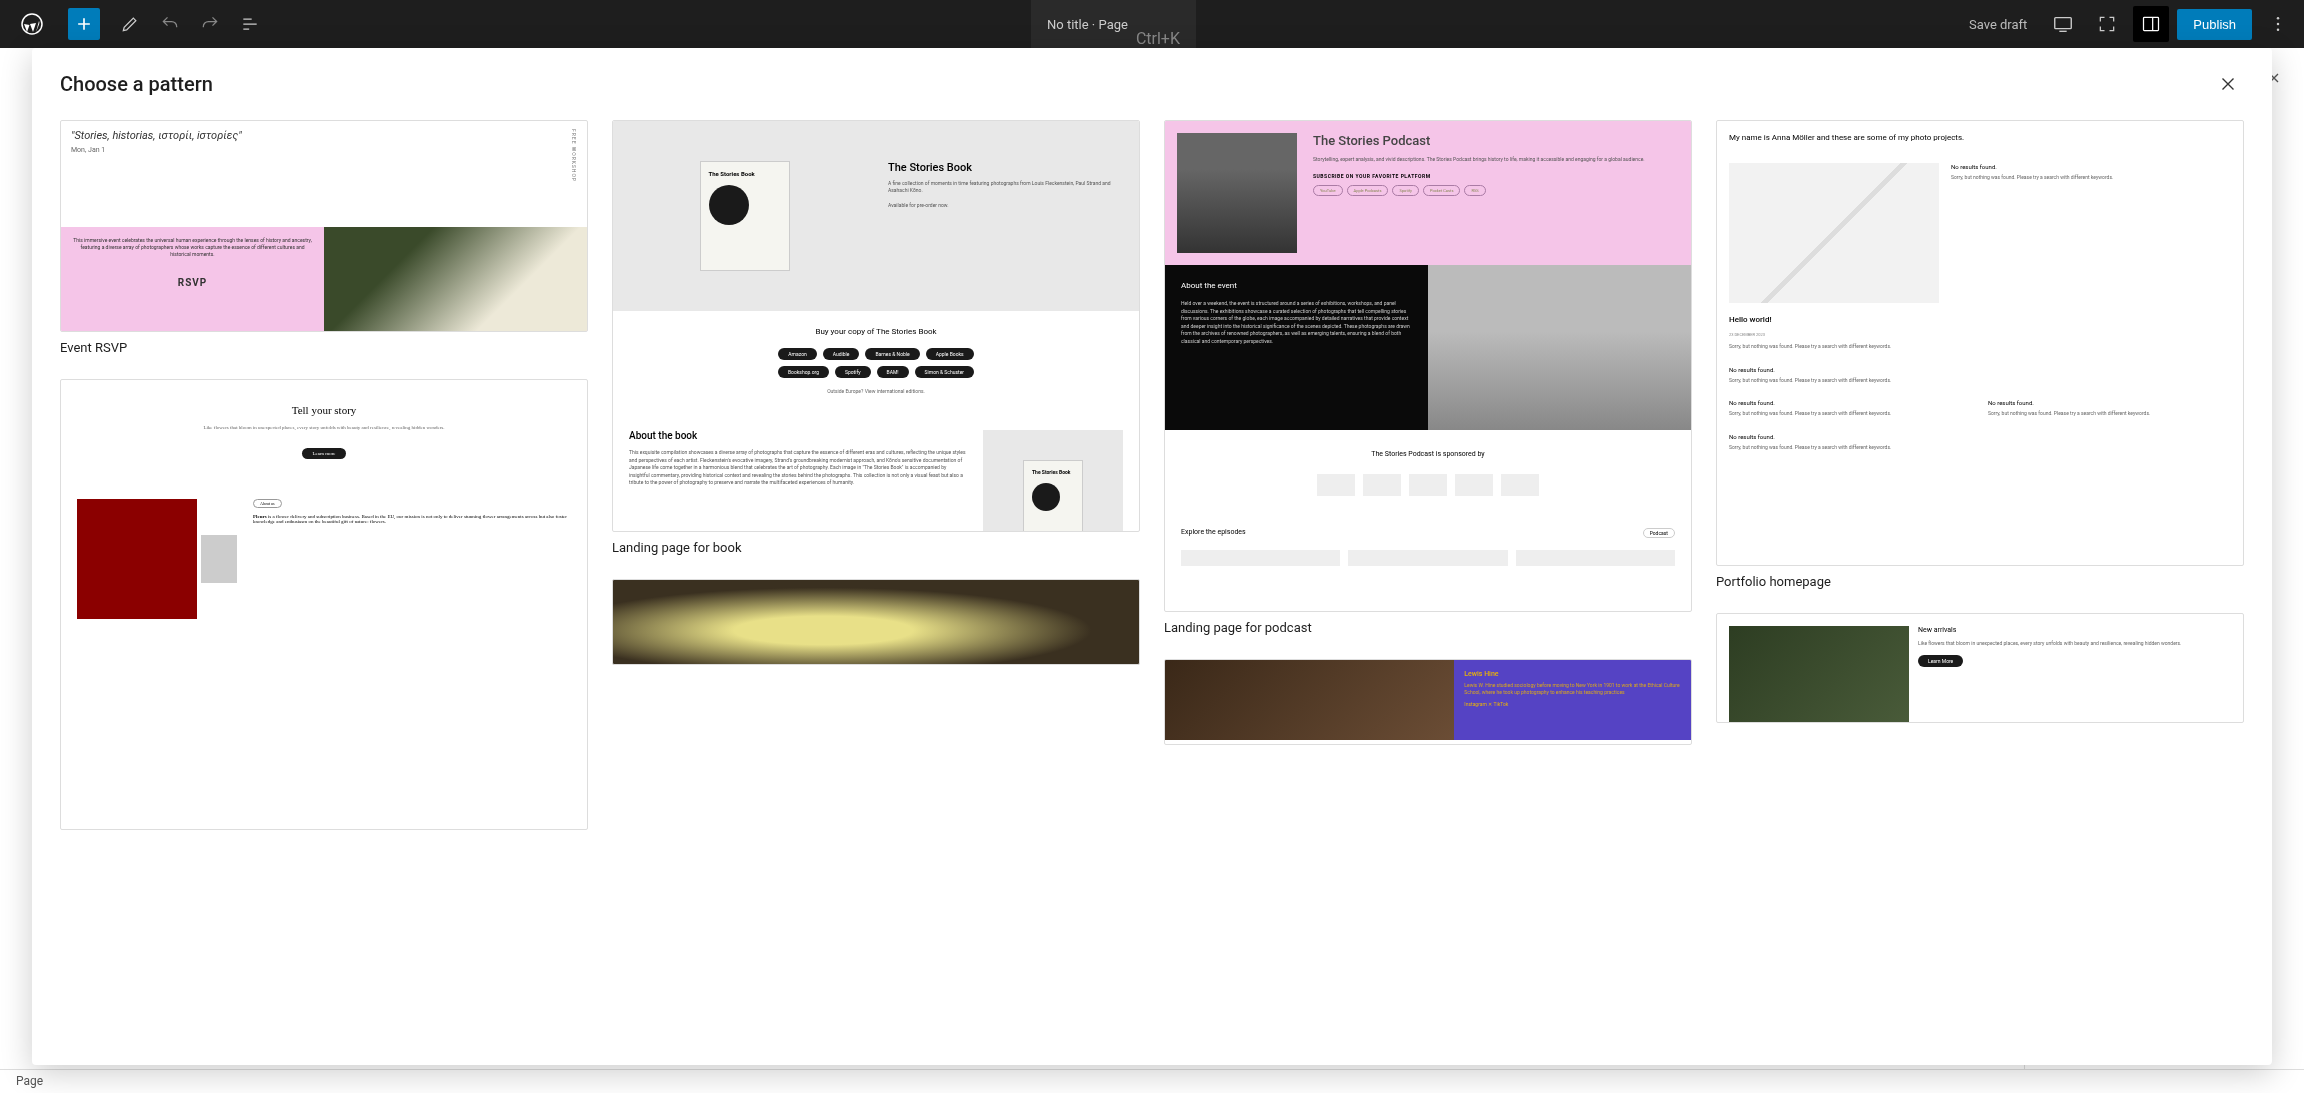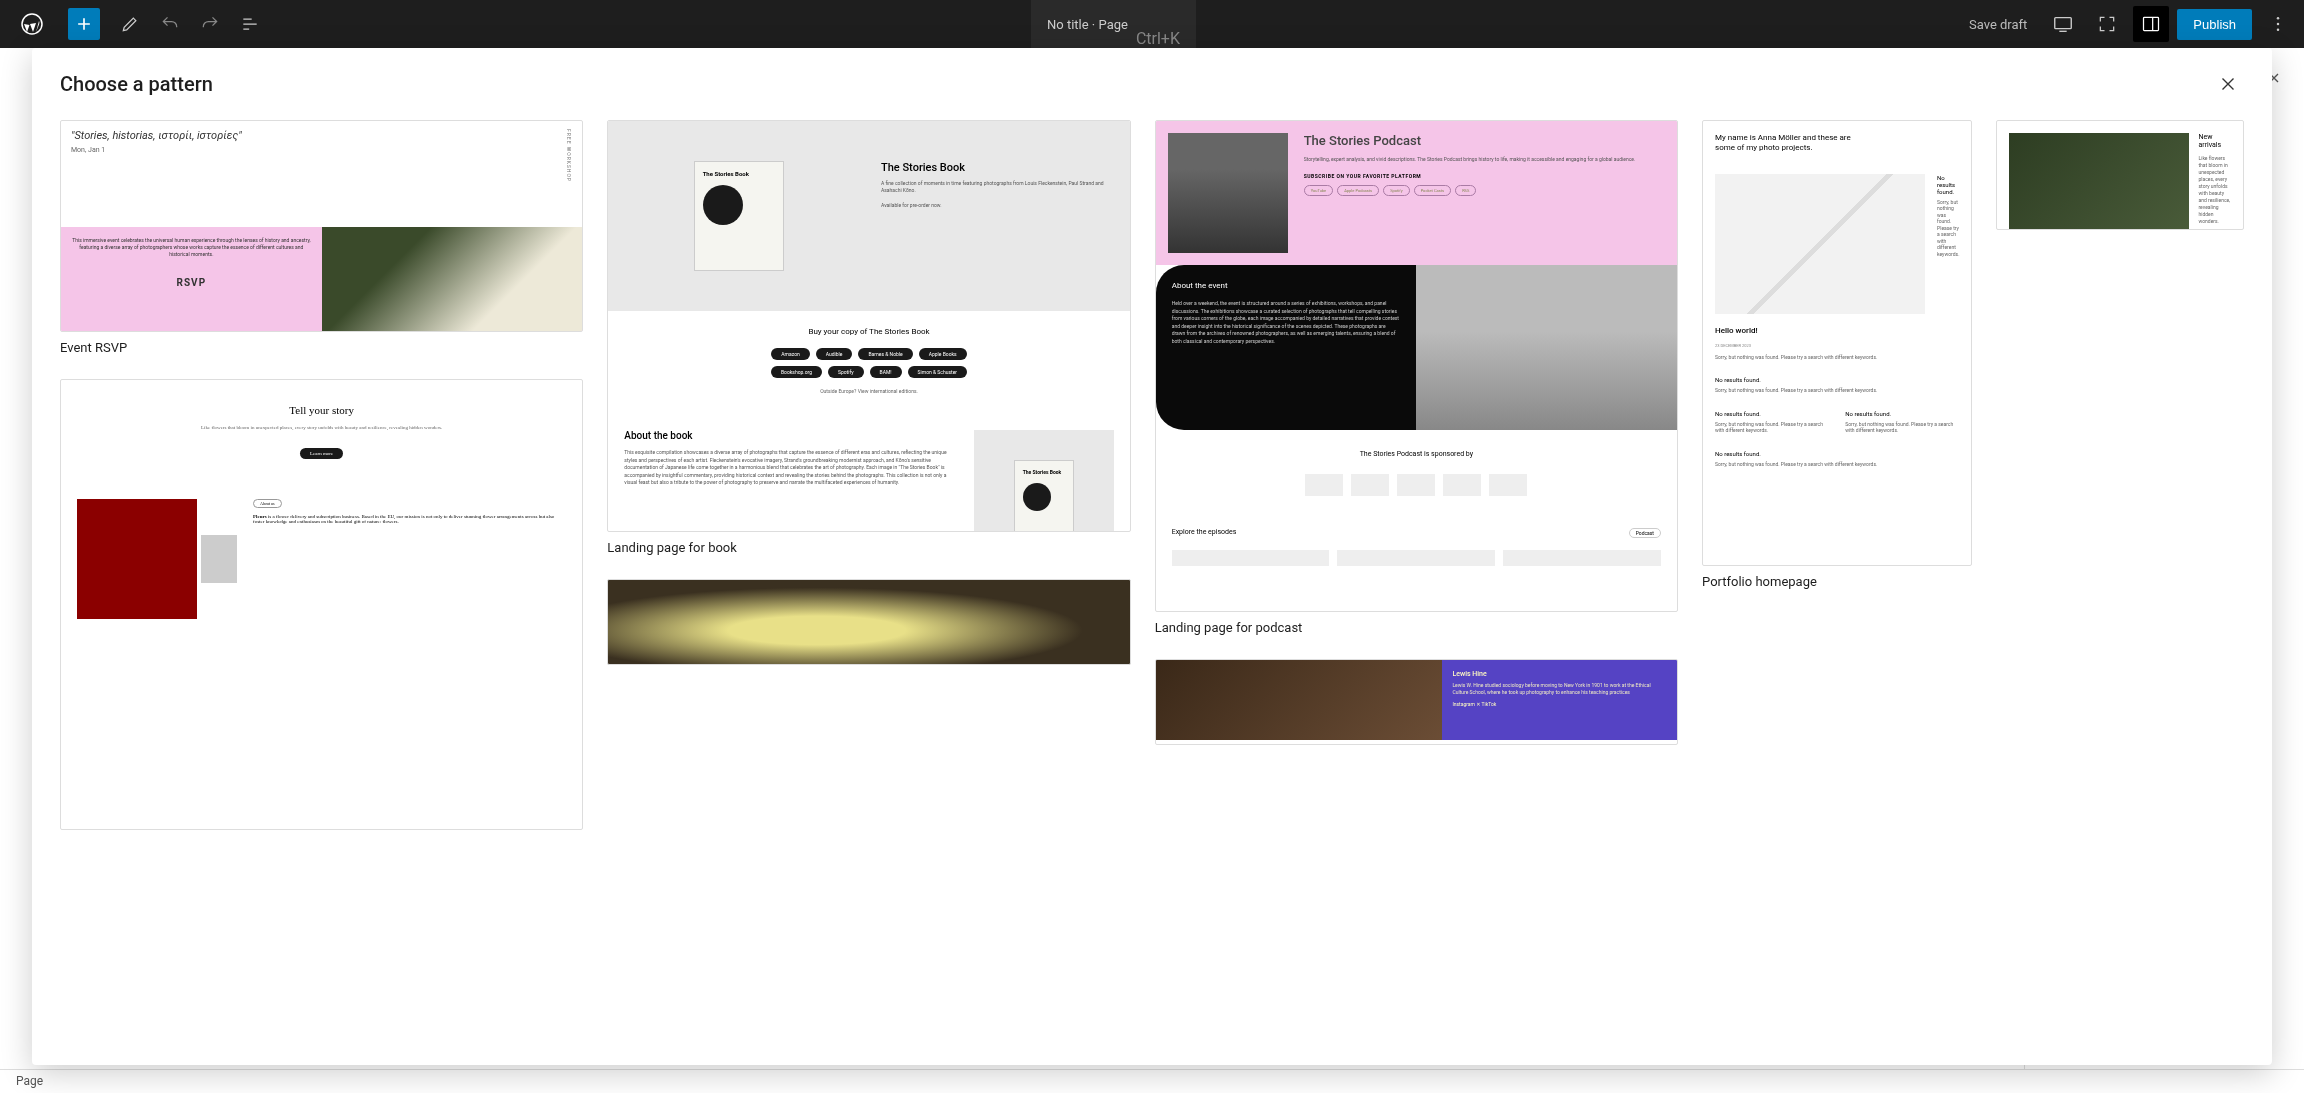--- a/index.html
+++ b/index.html
@@ -76,21 +76,21 @@
     
     .p3 { height: 492px; }
     .p3-hero { background: #f5c5e8; padding: 12px; display: flex; gap: 16px; }
     .p3-photo { width: 120px; height: 120px; background: linear-gradient(#666 30%, #333 100%); }
     .p3-info { flex: 1; }
     .p3-title { font-size: 13px; font-weight: 500; color: #444; margin-bottom: 8px; }
     .p3-desc { font-size: 5px; color: #555; line-height: 1.4; }
     .p3-sub { font-size: 5px; font-weight: bold; margin-top: 10px; letter-spacing: 0.5px; }
     .p3-pills { display: flex; gap: 4px; margin-top: 6px; flex-wrap: wrap; }
     .p3-pill { border: 1px solid #aa7ba5; font-size: 4px; padding: 2px 6px; border-radius: 8px; color: #885; }
-    .p3-event { background: #0a0a0a; display: flex; border-radius: 28px; }
+    .p3-event { background: #0a0a0a; display: flex; }
     .p3-event-text { width: 50%; padding: 16px; color: #ccc; }
     .p3-event-title { font-size: 8px; color: white; margin-bottom: 10px; }
     .p3-event-desc { font-size: 5px; line-height: 1.5; }
     .p3-event-img { width: 50%; height: 165px; background: linear-gradient(#bbb 40%, #888 100%); }
     .p3-sponsor { padding: 20px 16px; }
     .p3-sponsor-title { font-size: 7px; text-align: center; margin-bottom: 16px; }
     .p3-logos { display: flex; gap: 8px; justify-content: center; }
     .p3-logo { width: 38px; height: 22px; background: #eee; }
     .p3-explore { padding: 12px 16px; display: flex; justify-content: space-between; font-size: 7px; }
     .p3-episodes { display: flex; gap: 8px; padding: 0 16px; }
@@ -124,21 +124,21 @@
     .p5-about { border: 1px solid #999; font-size: 4px; padding: 1px 6px; border-radius: 8px; display: inline-block; margin-bottom: 6px; }
     .p5-services { padding: 16px; }
     .p5-services-title { font-size: 7px; margin-bottom: 10px; }
     .p5-service-imgs { display: flex; gap: 8px; }
     .p5-service-img { flex: 1; height: 40px; background: #999; }
     
     
     .p6 { height: 86px; }
     .p6-row { display: flex; height: 80px; }
     .p6-img { width: 55%; background: linear-gradient(135deg, #3a2818, #6b4d35); }
-    .p6-text { flex: 1; background: #5543c4; color: #fef9c3; padding: 10px; }
+    .p6-text { flex: 1; background: #5543c4; color: #eab308; padding: 10px; }
     .p6-name { font-size: 7px; font-weight: 500; margin-bottom: 4px; }
     .p6-desc { font-size: 5px; line-height: 1.3; opacity: 0.9; }
     .p6-social { font-size: 5px; margin-top: 6px; }
     
     
     .p7 { height: 86px; background: #3a3020; position: relative; }
     .p7::after { content: ''; position: absolute; inset: 0; background: radial-gradient(ellipse at 40% 60%, #e8e088 20%, transparent 60%); }
     
     
     .p8 { height: 110px; display: flex; padding: 12px; gap: 9px; }
@@ -405,21 +405,21 @@
             <div class="p6-text">
               <div class="p6-name">Lewis Hine</div>
               <div class="p6-desc">Lewis W. Hine studied sociology before moving to New York in 1901 to work at the Ethical Culture School, where he took up photography to enhance his teaching practices</div>
               <div class="p6-social">Instagram ✕ TikTok</div>
             </div>
           </div>
         </div>
       </div>
     </div>
 
-    <div style="display:flex;flex-direction:row;gap:24px">
+    <div style="display:flex;flex-direction:column;gap:24px">
       <div class="pattern-item">
         <div class="pattern-preview p4">
           <div class="p4-intro">My name is Anna Möller and these are some of my photo projects.</div>
           <div class="p4-row">
             <div class="p4-img"></div>
             <div style="flex:1">
               <div class="p4-noresults">No results found.</div>
               <div class="p4-sorry">Sorry, but nothing was found. Please try a search with different keywords.</div>
             </div>
           </div>

